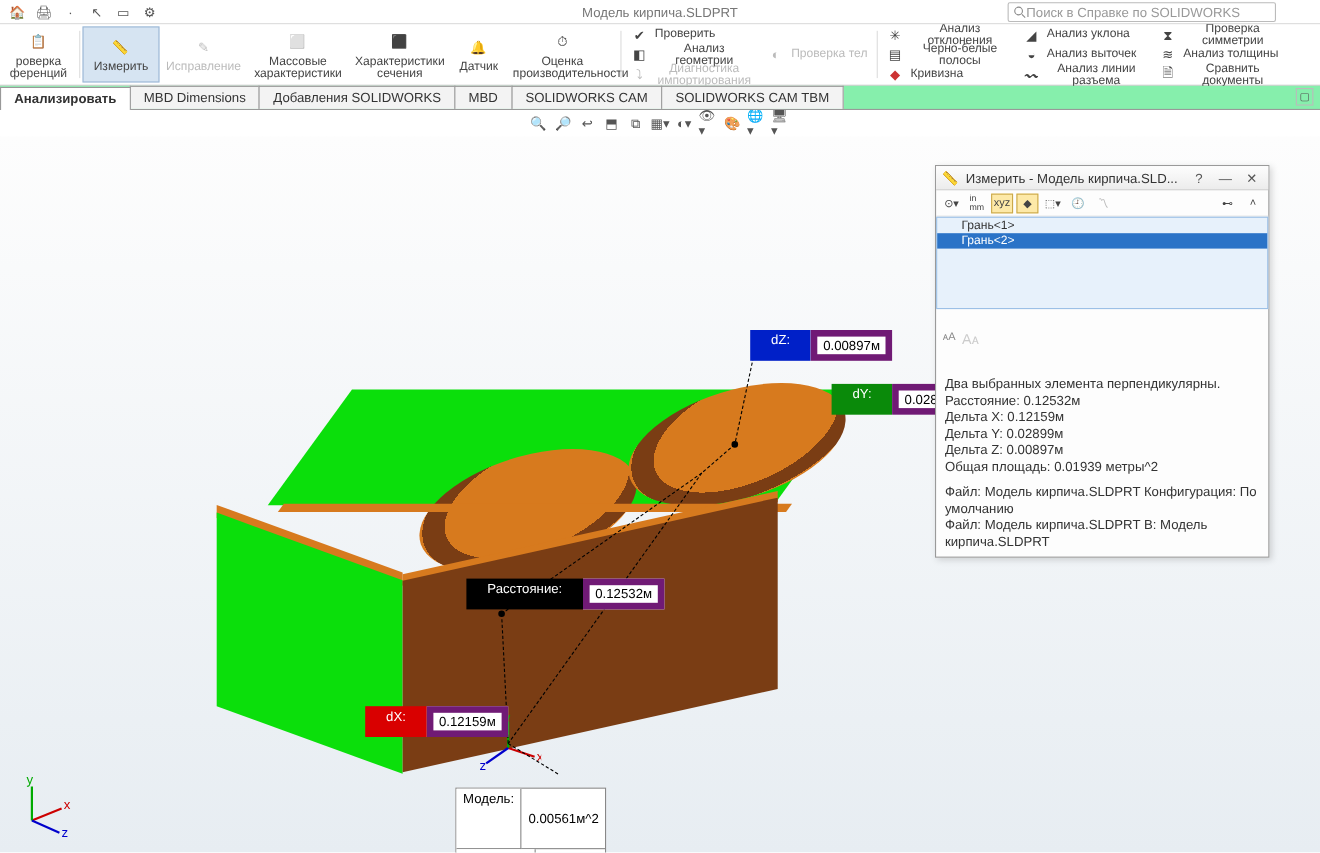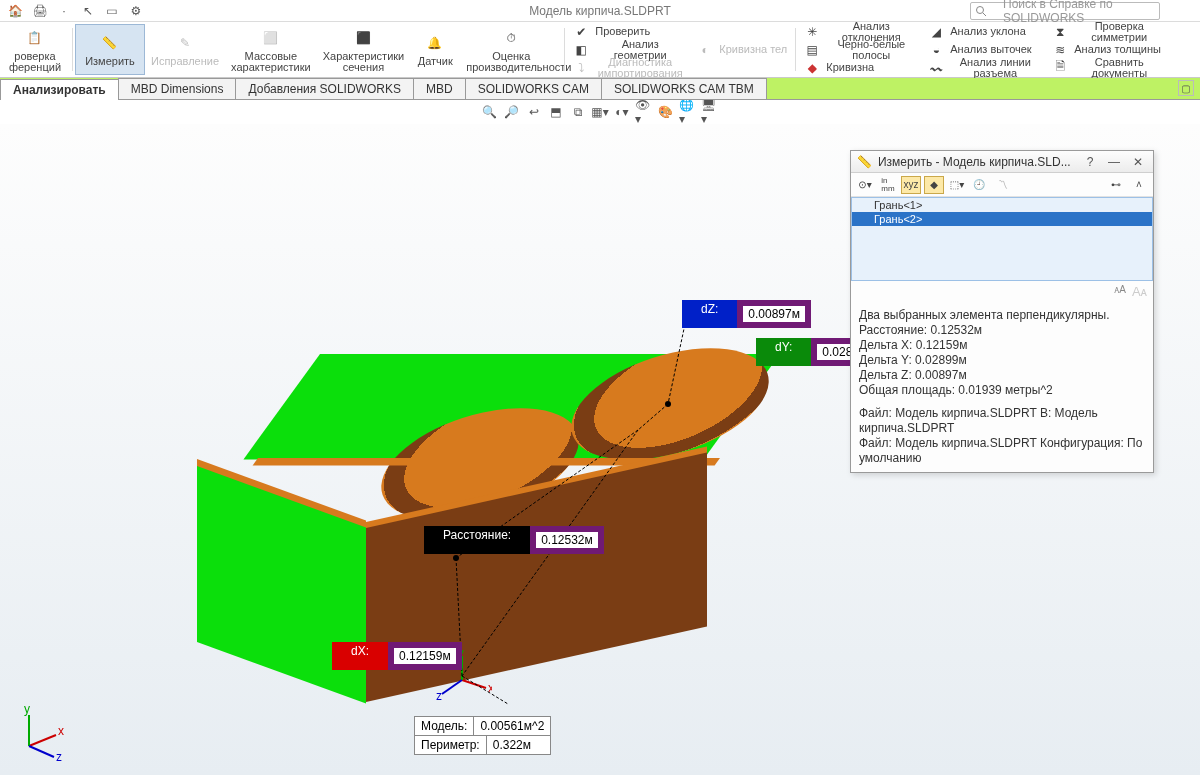--- a/index.html
+++ b/index.html
@@ -1,33 +1,33 @@
 <!DOCTYPE html>
 <html><head>
 <meta charset="utf-8">
 <style>
 *{box-sizing:border-box;margin:0;padding:0;font-family:"Segoe UI",Tahoma,sans-serif;font-size:12px;user-select:none}
 body{width:1200px;height:775px;background:#fff;overflow:hidden;position:relative}
 .titlebar{height:22px;display:flex;align-items:center;border-bottom:1px solid #dcdcdc;position:relative}
 .titlebar .qat{display:flex;gap:8px;padding:0 8px}
 .titlebar .qat span{width:16px;height:16px;display:inline-flex;align-items:center;justify-content:center;color:#555}
 .titlebar .title{position:absolute;left:50%;transform:translateX(-50%);color:#777}
-.titlebar .search{position:absolute;right:40px;height:18px;width:190px;border:1px solid #bbb;border-radius:2px;display:flex;align-items:center;gap:16px;padding:0 4px;color:#999}
+.titlebar .search{position:absolute;right:40px;height:18px;width:244px;border:1px solid #bbb;border-radius:2px;display:flex;align-items:center;gap:0;padding:0 4px;color:#999}
 .titlebar .search svg{flex:none}
 .ribbon{height:56px;border-bottom:1px solid #c9c9c9;display:flex;align-items:stretch;padding:2px 0;background:#fff}
 .rbtn{display:flex;flex-direction:column;align-items:center;justify-content:center;padding:2px 6px;min-width:50px;text-align:center;color:#444;gap:2px}
 .rbtn.small{min-width:auto;flex-direction:row;justify-content:flex-start;gap:6px;padding:1px 6px;height:18px}
 .rbtn.big{min-width:70px}
 .rbtn.sel{background:#d6e4f2;border:1px solid #9cb8d6}
 .rbtn .ic{width:22px;height:22px;display:flex;align-items:center;justify-content:center}
 .rbtn.small .ic{width:16px;height:16px}
 .rbtn .lbl{font-size:11px;line-height:11px;max-width:90px}
 .rcol{display:flex;flex-direction:column;justify-content:center}
 .rdiv{width:1px;background:#dcdcdc;margin:4px 2px}
-.tabs{height:22px;display:flex;align-items:flex-end;border-bottom:1px solid #999;background:#bef264;position:relative}
+.tabs{height:22px;display:flex;align-items:flex-end;border-bottom:1px solid #999;background:#86efac;position:relative}
 .tab{padding:3px 12px;border:1px solid #999;border-bottom:none;margin-right:-1px;background:#f3f3f3;color:#333;font-size:12px}
 .tab.active{background:#fff;font-weight:bold;position:relative;top:1px}
 .tabs .expand{position:absolute;right:6px;top:2px;width:16px;height:16px;border:1px solid #bbb;display:flex;align-items:center;justify-content:center;font-size:10px;color:#555}
 .viewbar{height:24px;display:flex;justify-content:center;align-items:center;gap:4px;color:#555}
 .viewbar span{width:18px;height:18px;display:inline-flex;align-items:center;justify-content:center}
 .viewport{position:absolute;top:124px;left:0;right:0;bottom:0;background:linear-gradient(#fdfdfd,#e7edf2)}
 
 .brick{position:absolute;left:320px;top:230px;width:460px;height:300px;transform:skewX(-0deg)}
 .brick .top{position:absolute;left:0;top:0;width:460px;height:170px;background:#0bdf0b;transform:skewX(-36deg) scaleY(.62);transform-origin:top left}
 .brick .edge{position:absolute;left:-62px;top:104px;width:462px;height:12px;background:#d77a1e;transform:skewX(-36deg) scaleY(.62);transform-origin:top left}
@@ -42,38 +42,38 @@
 .mtag{position:absolute;display:flex;font-size:11px}
 .mtag .k{color:#fff;padding:2px 19px;font-weight:normal}
 .mtag .v{background:#fff;border:6px solid #701a75;padding:1px 5px}
 .mtag.bk .k{background:#000}
 .mtag.rd .k{background:#d90000}
 .mtag.gr .k{background:#0a8a0a}
 .mtag.bl .k{background:#0020c8}
 .mbox{position:absolute;background:#fff;border:1px solid #888}
 .mbox .row{display:flex}
 .mbox .row .k{padding:2px 6px;border-right:1px solid #888;border-bottom:1px solid #888;background:#fff}
-.mbox .row .v{padding:2px 6px;border-bottom:1px solid #888}
+.mbox .row .v{padding:20px 6px;border-bottom:1px solid #888}
 .mbox .row:last-child .k,.mbox .row:last-child .v{border-bottom:none}
 line.dash{stroke:#000;stroke-width:1;stroke-dasharray:3,2}
 
 .triad{position:absolute;left:14px;bottom:14px;width:60px;height:60px}
 
 .dlg{position:absolute;top:150px;right:46px;width:304px;background:#fdfdfd;border:1px solid #9a9a9a;box-shadow:2px 2px 6px rgba(0,0,0,.15)}
 .dlg .hd{height:22px;background:linear-gradient(#fdfdfd,#ececec);display:flex;align-items:center;gap:6px;padding:0 6px;border-bottom:1px solid #cfcfcf}
 .dlg .hd .t{flex:1;color:#333}
 .dlg .hd .b{width:18px;text-align:center;color:#555}
 .dlg .tb{height:24px;display:flex;align-items:center;gap:3px;padding:0 4px;border-bottom:1px solid #e2e2e2}
 .dlg .tb span{width:20px;height:18px;display:inline-flex;align-items:center;justify-content:center;border:1px solid transparent;font-size:10px;color:#444}
 .dlg .tb span.on{background:#fde9a8;border-color:#caa84a}
 .dlg .sel{background:#e7f1fb;border:1px solid #9cc0e6;margin:0;}
 .dlg .sel .it{padding:1px 22px;font-size:11px;color:#333}
 .dlg .sel .it.hl{background:#2b73c7;color:#fff}
 .dlg .sel .blank{height:54px}
-.dlg .fs{display:flex;justify-content:flex-end;gap:6px;padding:3px 6px;color:#888}
+.dlg .fs{display:flex;justify-content:flex-start;gap:6px;padding:20px 6px;color:#888}
 .dlg .res{padding:6px 8px;color:#333;line-height:15px;font-size:11px}
 svg.ovl{position:absolute;top:124px;left:0;pointer-events:none}
 </style>
 </head>
 <body>
 
 <div class="titlebar">
   <div class="qat">
     <span>🏠</span>
     <span>🖨</span>
@@ -137,21 +137,21 @@
         <div class="lbl">Анализ геометрии</div>
       </div>
     <div class="rbtn small" style="color:#bbb">
         <div class="ic">⤵</div>
         <div class="lbl">Диагностика импортирования</div>
       </div>
   </div>
   <div class="rcol">
     <div class="rbtn small" style="color:#bbb">
         <div class="ic">◐</div>
-        <div class="lbl">Кривизна тел</div>
+        <div class="lbl">Проверка тел</div>
       </div>
   </div>
   <div class="rdiv"></div>
   <div class="rcol">
     <div class="rbtn small">
         <div class="ic">✳</div>
         <div class="lbl">Анализ отклонения</div>
       </div>
     <div class="rbtn small">
         <div class="ic">▤</div>
@@ -255,21 +255,21 @@
   <line class="dash" x1="456" y1="434" x2="462" y2="552"></line>
   <line class="dash" x1="462" y1="552" x2="508" y2="580"></line>
   <circle cx="456" cy="434" r="3" fill="#000"></circle>
   <circle cx="668" cy="280" r="3" fill="#000"></circle>
 </svg>
 
 <div class="mtag bl" style="left:682px;top:300px">
     <div class="k">dZ:</div>
     <div class="v">0.00897м</div>
   </div>
-<div class="mtag gr" style="left:756px;top:338px">
+<div class="mtag gr" style="left:756px;top:349px">
     <div class="k">dY:</div>
     <div class="v">0.02899м</div>
   </div>
 <div class="mtag bk" style="left:424px;top:526px">
     <div class="k">Расстояние:</div>
     <div class="v">0.12532м</div>
   </div>
 <div class="mtag rd" style="left:332px;top:642px">
     <div class="k">dX:</div>
     <div class="v">0.12159м</div>
@@ -316,16 +316,16 @@
     <span style="font-size:13px;color:#ccc">Aᴀ</span>
   </div>
   <div class="res">
     <div>Два выбранных элемента перпендикулярны.</div>
     <div>Расстояние: 0.12532м</div>
     <div>Дельта X: 0.12159м</div>
     <div>Дельта Y: 0.02899м</div>
     <div>Дельта Z: 0.00897м</div>
     <div>Общая площадь: 0.01939 метры^2</div>
     <div style="height:8px"></div>
+    <div>Файл: Модель кирпича.SLDPRT Конфигурация: По умолчанию</div>
     <div>Файл: Модель кирпича.SLDPRT В: Модель кирпича.SLDPRT</div>
-    <div>Файл: Модель кирпича.SLDPRT Конфигурация: По умолчанию</div>
   </div>
 </div>
 
 </body></html>

